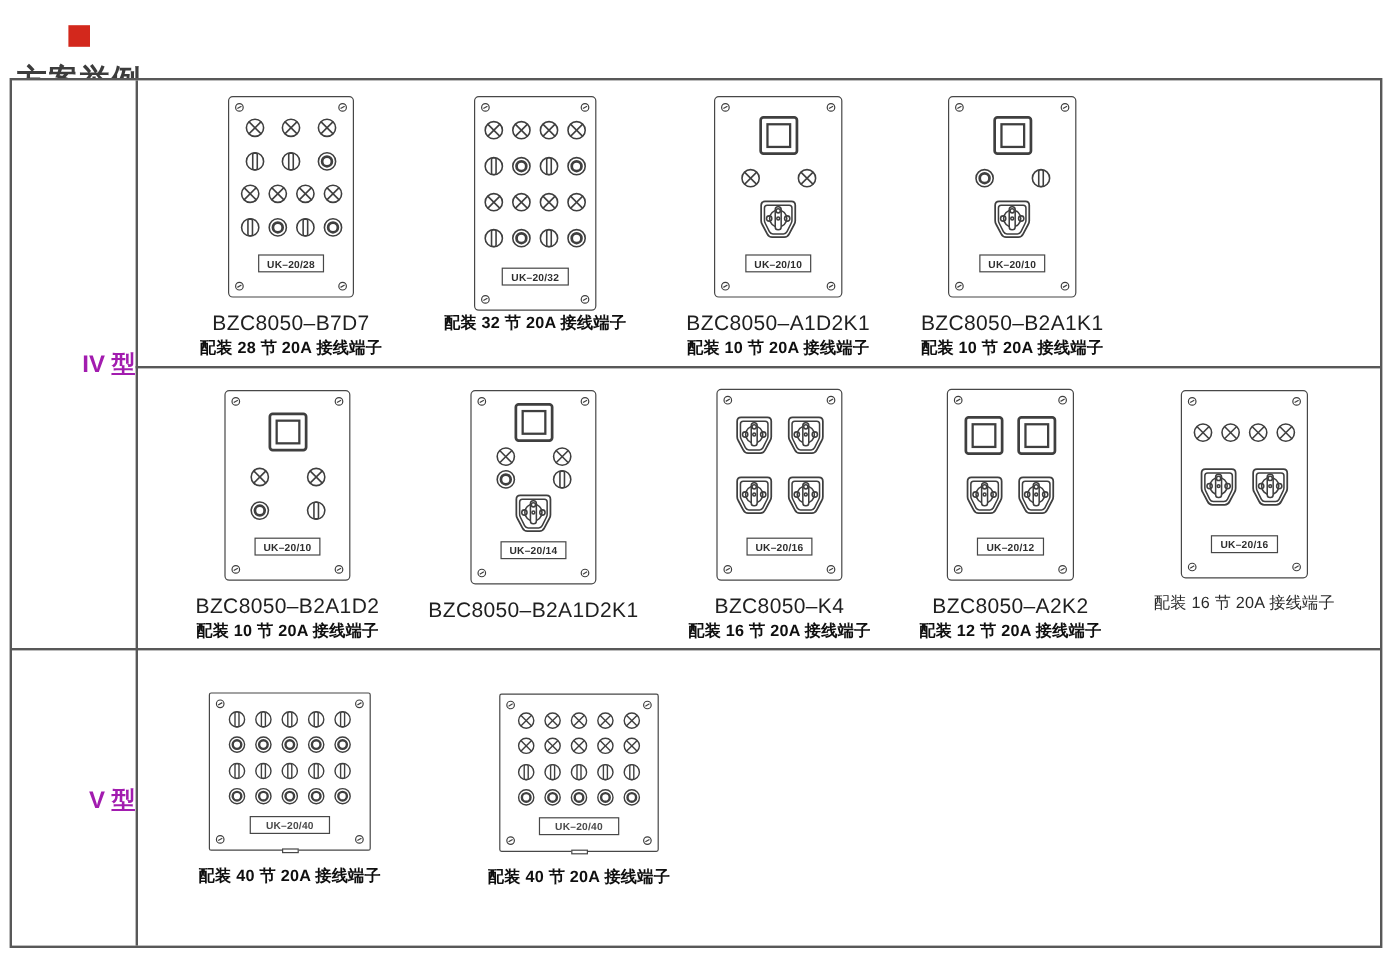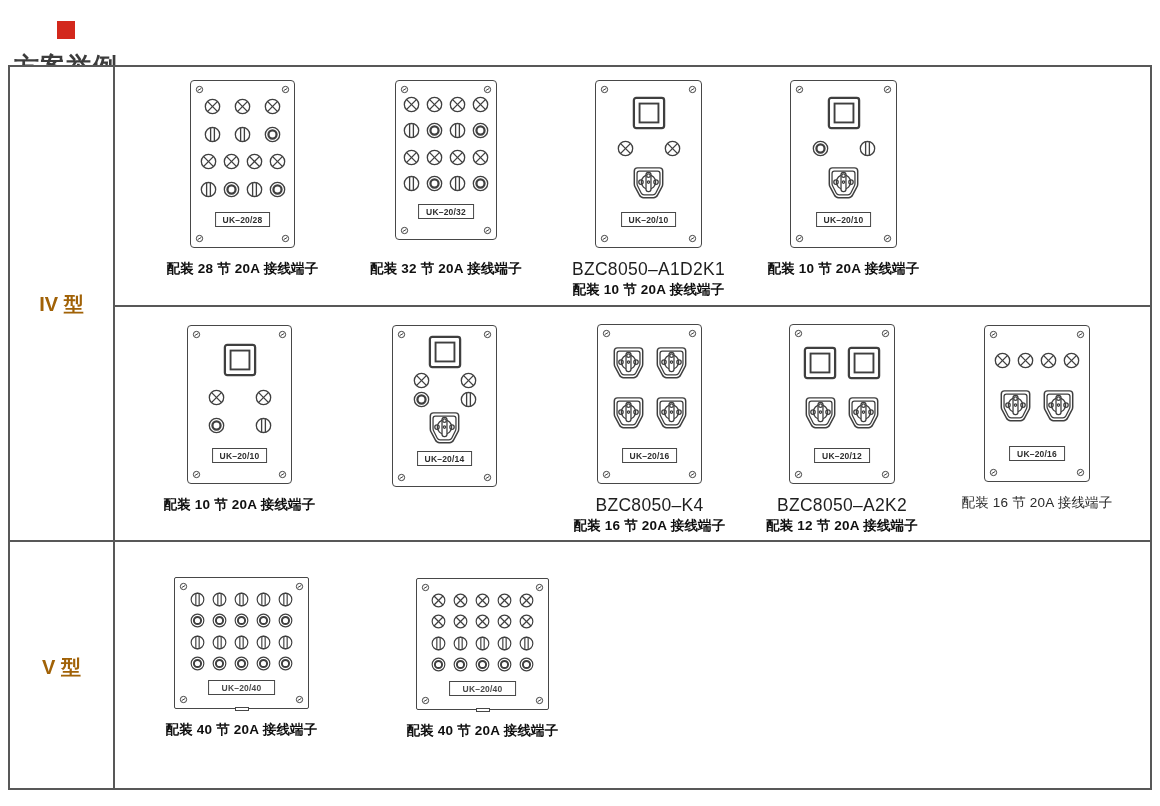--- a/index.html
+++ b/index.html
@@ -10,22 +10,22 @@
   
   .header{position:absolute;left:14px;top:21px;display:flex;align-items:center;gap:11px;flex-direction:column;}
   .red-sq{width:18px;height:18px;background:#d3281c;}
   .title{font-size:25px;font-weight:bold;color:#3c3c3c;letter-spacing:1px;}
   
   .table{position:absolute;left:8px;top:65px;width:1144px;height:725px;
          border:2px solid #585858;box-sizing:border-box;background:#fff;}
   .vline{position:absolute;left:103px;top:0;bottom:0;width:2px;background:#585858;}
   .hline-sub{position:absolute;left:103px;right:0;top:238px;height:2px;background:#585858;}
   .hline-row{position:absolute;left:0;right:0;top:473px;height:2px;background:#585858;}
-  .type-label{position:absolute;left:0;width:103px;text-align:center;
-              font-size:20px;font-weight:bold;color:#a16207;line-height:22px;}
+  .type-label{position:absolute;left:0;width:103px;text-align:right;
+              font-size:20px;font-weight:bold;color:#a21caf;line-height:22px;}
   #lbl-iv{top:226px;}
   #lbl-v{top:589px;}
   
   .panel{position:absolute;border:1.6px solid #474747;border-radius:4px;
          background:#fff;box-sizing:border-box;}
   .panel.size-s{border-radius:2px;}
   .rows{position:absolute;left:4px;right:4px;top:6px;bottom:38px;
         display:flex;flex-direction:column;justify-content:space-evenly;align-items:center;}
   .size-s .rows{top:7px;bottom:30px;}
   .row{display:flex;align-items:center;justify-content:center;}
@@ -187,23 +187,24 @@
               <svg class="glyph" viewBox="0 0 18 18">
                 <circle cx="9" cy="9" r="7.6"></circle>
                 <circle cx="9" cy="9" r="4.3" style="stroke-width:2.4"></circle>
               </svg>
             </span>
           </div>
         </div>
         <div class="plate">UK–20/28</div>
       </div>
       <div class="caption" style="left: 112.5px; top: 192px;">
+        <div class="model">BZC8050–B7D7</div>
         <div class="sub">配装 28 节 20A 接线端子</div>
       </div>
-      <div class="panel" style="left: 385px; top: 13px; width: 102px; height: 160px;">
+      <div class="panel" style="left: 385px; top: 13px; width: 102px; height: 179px;">
         <span class="screw s-tl" style="position: absolute;">
           <svg class="screw" viewBox="0 0 10 10" style="stroke-width:1.1">
             <circle cx="5" cy="5" r="3.5"></circle>
             <line x1="3.1" y1="6.1" x2="6.9" y2="3.9"></line>
           </svg>
         </span>
         <span class="screw s-tr" style="position: absolute;">
           <svg class="screw" viewBox="0 0 10 10" style="stroke-width:1.1">
             <circle cx="5" cy="5" r="3.5"></circle>
             <line x1="3.1" y1="6.1" x2="6.9" y2="3.9"></line>
@@ -470,20 +471,21 @@
                 <rect x="15.3" y="6.8" width="5.4" height="21" rx="2.5" style="fill:#fff"></rect>
                 <circle cx="18" cy="10.5" r="1.9"></circle>
                 <circle cx="18" cy="17.5" r="1.3"></circle>
               </svg>
             </span>
           </div>
         </div>
         <div class="plate">UK–20/10</div>
       </div>
       <div class="caption" style="left: 713.5px; top: 192px;">
+        <div class="model">BZC8050–B2A1K1</div>
         <div class="sub">配装 10 节 20A 接线端子</div>
       </div>
       <div class="panel" style="left: 177px; top: 258px; width: 105px; height: 159px;">
         <span class="screw s-tl" style="position: absolute;">
           <svg class="screw" viewBox="0 0 10 10" style="stroke-width:1.1">
             <circle cx="5" cy="5" r="3.5"></circle>
             <line x1="3.1" y1="6.1" x2="6.9" y2="3.9"></line>
           </svg>
         </span>
         <span class="screw s-tr" style="position: absolute;">
@@ -540,20 +542,21 @@
               <svg class="glyph" viewBox="0 0 18 18">
                 <circle cx="9" cy="9" r="7.6"></circle>
                 <rect x="7" y="1.7" width="4" height="14.6" rx="1.3" style="fill:#fff"></rect>
               </svg>
             </span>
           </div>
         </div>
         <div class="plate">UK–20/10</div>
       </div>
       <div class="caption" style="left: 109.5px; top: 428px;">
+        <div class="model">BZC8050–B2A1D2</div>
         <div class="sub">配装 10 节 20A 接线端子</div>
       </div>
       <div class="panel" style="left: 382px; top: 258px; width: 105px; height: 162px;">
         <span class="screw s-tl" style="position: absolute;">
           <svg class="screw" viewBox="0 0 10 10" style="stroke-width:1.1">
             <circle cx="5" cy="5" r="3.5"></circle>
             <line x1="3.1" y1="6.1" x2="6.9" y2="3.9"></line>
           </svg>
         </span>
         <span class="screw s-tr" style="position: absolute;">
@@ -624,20 +627,21 @@
                 <rect x="15.3" y="6.8" width="5.4" height="21" rx="2.5" style="fill:#fff"></rect>
                 <circle cx="18" cy="10.5" r="1.9"></circle>
                 <circle cx="18" cy="17.5" r="1.3"></circle>
               </svg>
             </span>
           </div>
         </div>
         <div class="plate">UK–20/14</div>
       </div>
       <div class="caption" style="left: 314.5px; top: 431px;">
+        <div class="model">BZC8050–B2A1D2K1</div>
       </div>
       <div class="panel" style="left: 587px; top: 257px; width: 105px; height: 160px;">
         <span class="screw s-tl" style="position: absolute;">
           <svg class="screw" viewBox="0 0 10 10" style="stroke-width:1.1">
             <circle cx="5" cy="5" r="3.5"></circle>
             <line x1="3.1" y1="6.1" x2="6.9" y2="3.9"></line>
           </svg>
         </span>
         <span class="screw s-tr" style="position: absolute;">
           <svg class="screw" viewBox="0 0 10 10" style="stroke-width:1.1">

